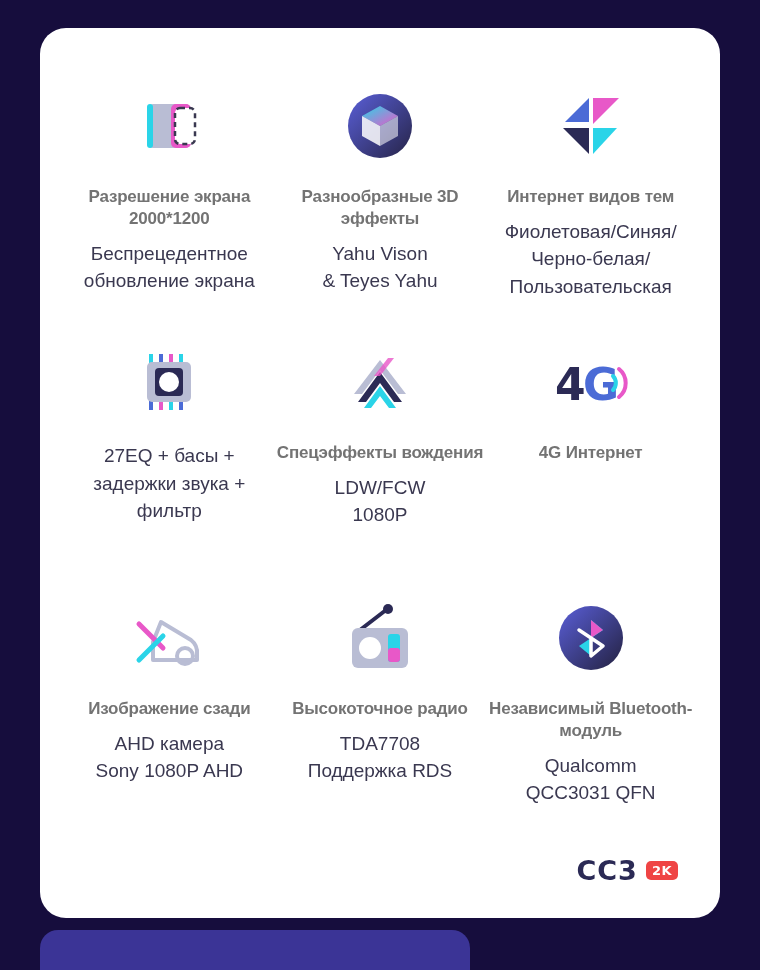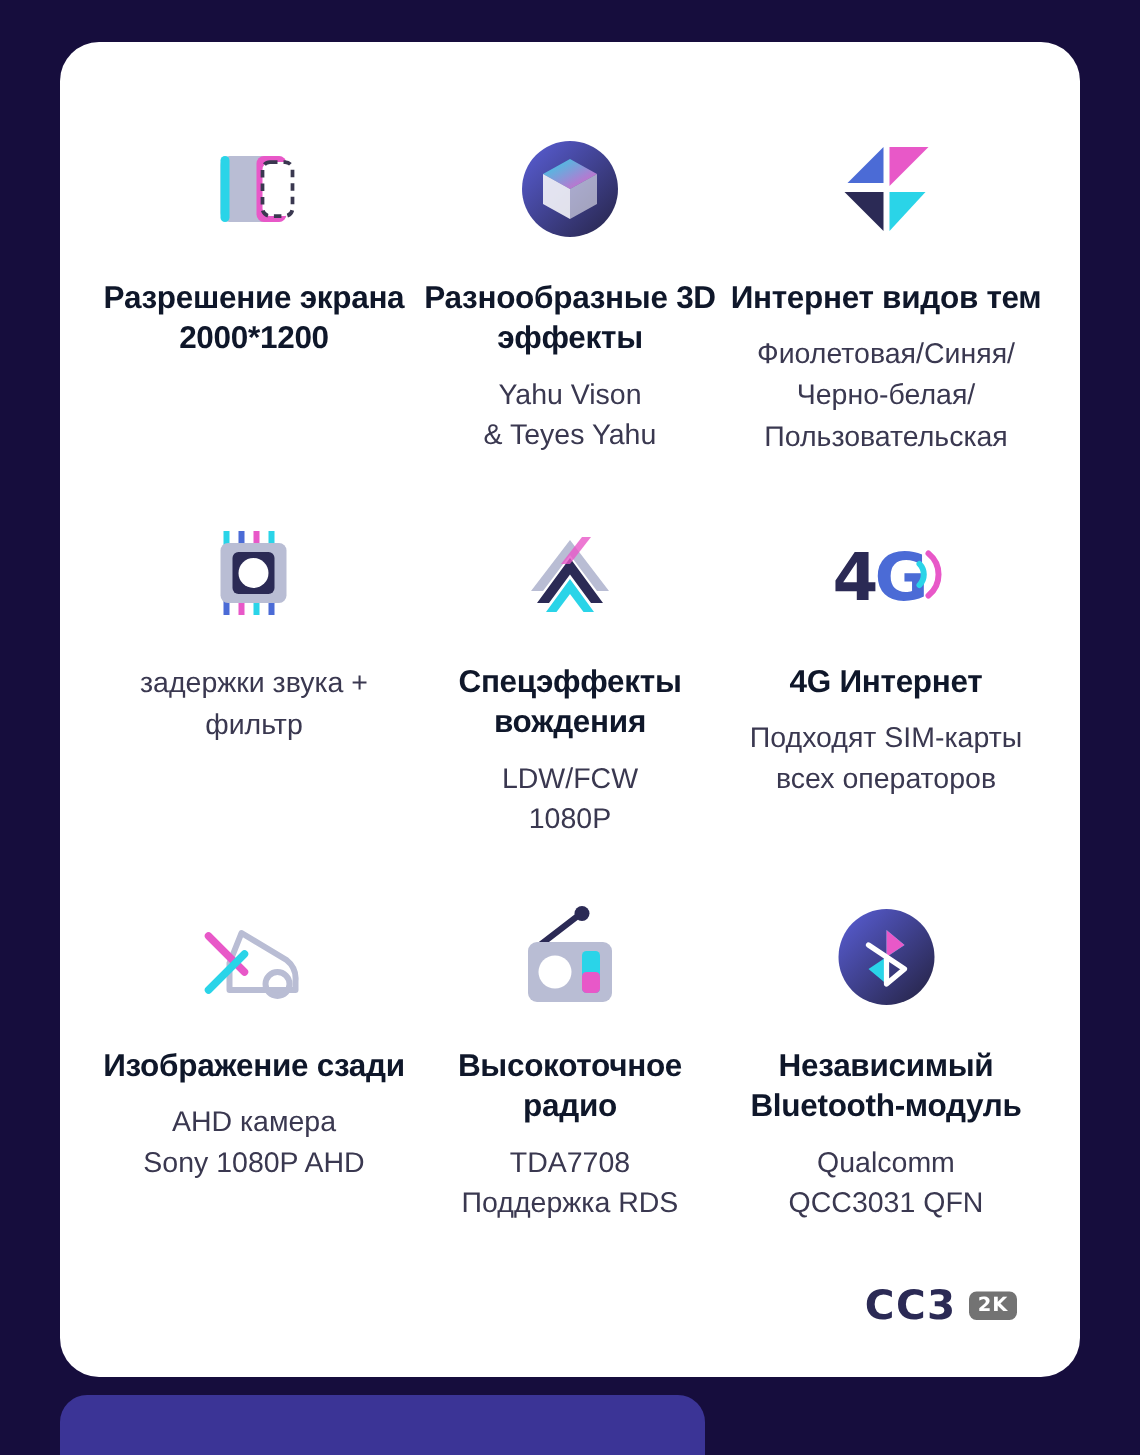--- a/index.html
+++ b/index.html
@@ -48,23 +48,23 @@
     padding-top: 22px;
   }
   .icon-wrap {
     height: 92px;
     display: flex;
     align-items: center;
     justify-content: center;
     margin-bottom: 14px;
   }
   .title {
-    font-size: 21px;
+    font-size: 17px;
     font-weight: bold;
-    color: #0f172a;
+    color: #737373;
     line-height: 1.28;
     margin-bottom: 10px;
     letter-spacing: -0.2px;
   }
   .sub {
     font-size: 19px;
     color: #3a3850;
     line-height: 1.45;
   }
   .sub .line { display: block; }
@@ -77,21 +77,21 @@
     gap: 8px;
   }
   .logo-text {
     font-size: 27px;
     font-weight: bold;
     color: #2b2a55;
     letter-spacing: 1px;
     font-family: "DejaVu Sans", sans-serif;
   }
   .logo-badge {
-    background: #737373;
+    background: #ef4444;
     color: #ffffff;
     font-size: 13px;
     font-weight: bold;
     border-radius: 5px;
     padding: 2px 6px 2px 6px;
     letter-spacing: 0.5px;
     font-family: "DejaVu Sans", sans-serif;
   }
   svg { display: block; }
 </style>
@@ -109,20 +109,24 @@
         <svg width="80" height="80" viewBox="0 0 80 80">
           <rect x="18" y="18" width="44" height="44" rx="6" fill="#b9bdd4"></rect>
           <rect x="18" y="18" width="6" height="44" rx="3" fill="#2ad4e8"></rect>
           <rect x="42" y="18" width="20" height="44" rx="5" fill="#e858c8"></rect>
           <rect x="46" y="22" width="20" height="36" rx="5" fill="#ffffff" stroke="#3a3850" stroke-width="2.5" stroke-dasharray="5 4"></rect>
         </svg>
       </div>
       <div class="title">
         <span class="line">Разрешение экрана</span>
         <span class="line">2000*1200</span>
+      </div>
+      <div class="sub">
+        <span class="line">Беспрецедентное</span>
+        <span class="line">обновление экрана</span>
       </div>
     </div>
 
     <div class="cell">
       <div class="icon-wrap">
         <svg width="80" height="80" viewBox="0 0 80 80">
           <defs>
             <linearGradient id="g3d" x1="0" y1="0" x2="1" y2="1">
               <stop offset="0%" stop-color="#5a5fd8"></stop>
               <stop offset="100%" stop-color="#262447"></stop>
@@ -178,20 +182,21 @@
           <rect x="22" y="60" width="4" height="10" fill="#4b6bd6"></rect>
           <rect x="32" y="60" width="4" height="10" fill="#e858c8"></rect>
           <rect x="42" y="60" width="4" height="10" fill="#2ad4e8"></rect>
           <rect x="52" y="60" width="4" height="10" fill="#4b6bd6"></rect>
           <rect x="20" y="22" width="44" height="40" rx="5" fill="#b9bdd4"></rect>
           <rect x="28" y="28" width="28" height="28" rx="4" fill="#2b2a55"></rect>
           <circle cx="42" cy="42" r="10" fill="#ffffff"></circle>
         </svg>
       </div>
       <div class="sub">
+        <span class="line">27EQ + басы +</span>
         <span class="line">задержки звука + фильтр</span>
       </div>
     </div>
 
     <div class="cell">
       <div class="icon-wrap">
         <svg width="100" height="80" viewBox="0 0 100 80">
           <path d="M50 18 L76 52 L68 52 L50 28 L32 52 L24 52 Z" fill="#b9bdd4"></path>
           <path d="M50 30 L72 60 L64 60 L50 41 L36 60 L28 60 Z" fill="#2b2a55"></path>
           <path d="M50 44 L66 66 L59 66 L50 54 L41 66 L34 66 Z" fill="#2ad4e8"></path>
@@ -213,24 +218,20 @@
         <svg width="100" height="80" viewBox="0 0 100 80">
           <text x="14" y="58" font-family="DejaVu Sans, sans-serif" font-size="44" font-weight="bold" fill="#2b2a55">4</text>
           <text x="42" y="58" font-family="DejaVu Sans, sans-serif" font-size="44" font-weight="bold" fill="#4b6bd6">G</text>
           <path d="M72 34 a10 10 0 0 1 0 14" stroke="#2ad4e8" stroke-width="4" fill="none" stroke-linecap="round"></path>
           <path d="M78 27 a18 18 0 0 1 0 28" stroke="#e858c8" stroke-width="4" fill="none" stroke-linecap="round"></path>
         </svg>
       </div>
       <div class="title">
         <span class="line">4G</span>
         <span class="line">Интернет</span>
-      </div>
-      <div class="sub">
-        <span class="line">Подходят SIM-карты</span>
-        <span class="line">всех операторов</span>
       </div>
     </div>
 
     <div class="cell">
       <div class="icon-wrap">
         <svg width="100" height="80" viewBox="0 0 100 80">
           <path d="M42 24 L72 42 a16 16 0 0 1 6 14 L78 62 L34 62 L34 44 Z" fill="none" stroke="#b9bdd4" stroke-width="4" stroke-linejoin="round"></path>
           <circle cx="66" cy="58" r="8" fill="none" stroke="#b9bdd4" stroke-width="4"></circle>
           <path d="M20 26 L44 50" stroke="#e858c8" stroke-width="5" stroke-linecap="round"></path>
           <path d="M20 62 L44 38" stroke="#2ad4e8" stroke-width="5" stroke-linecap="round"></path>

